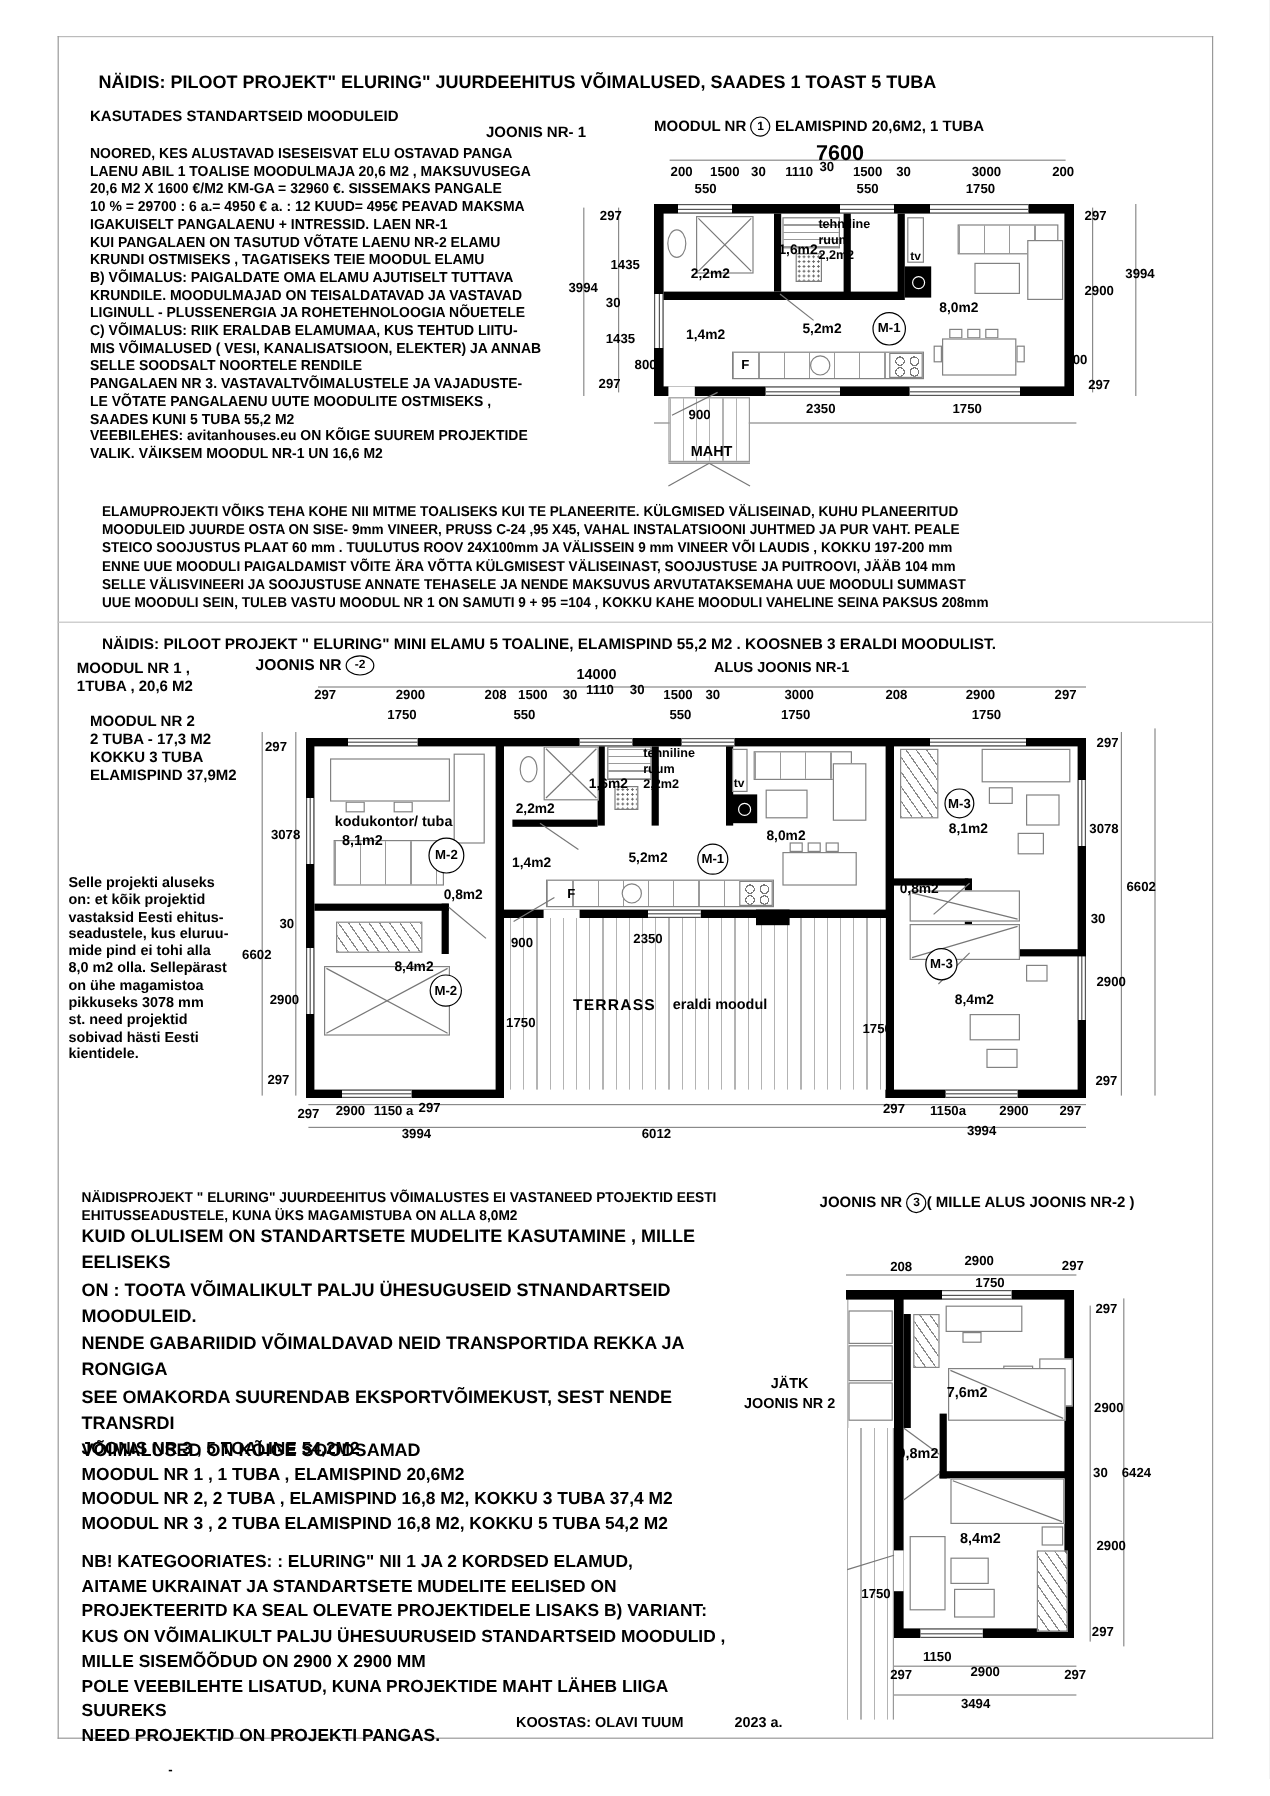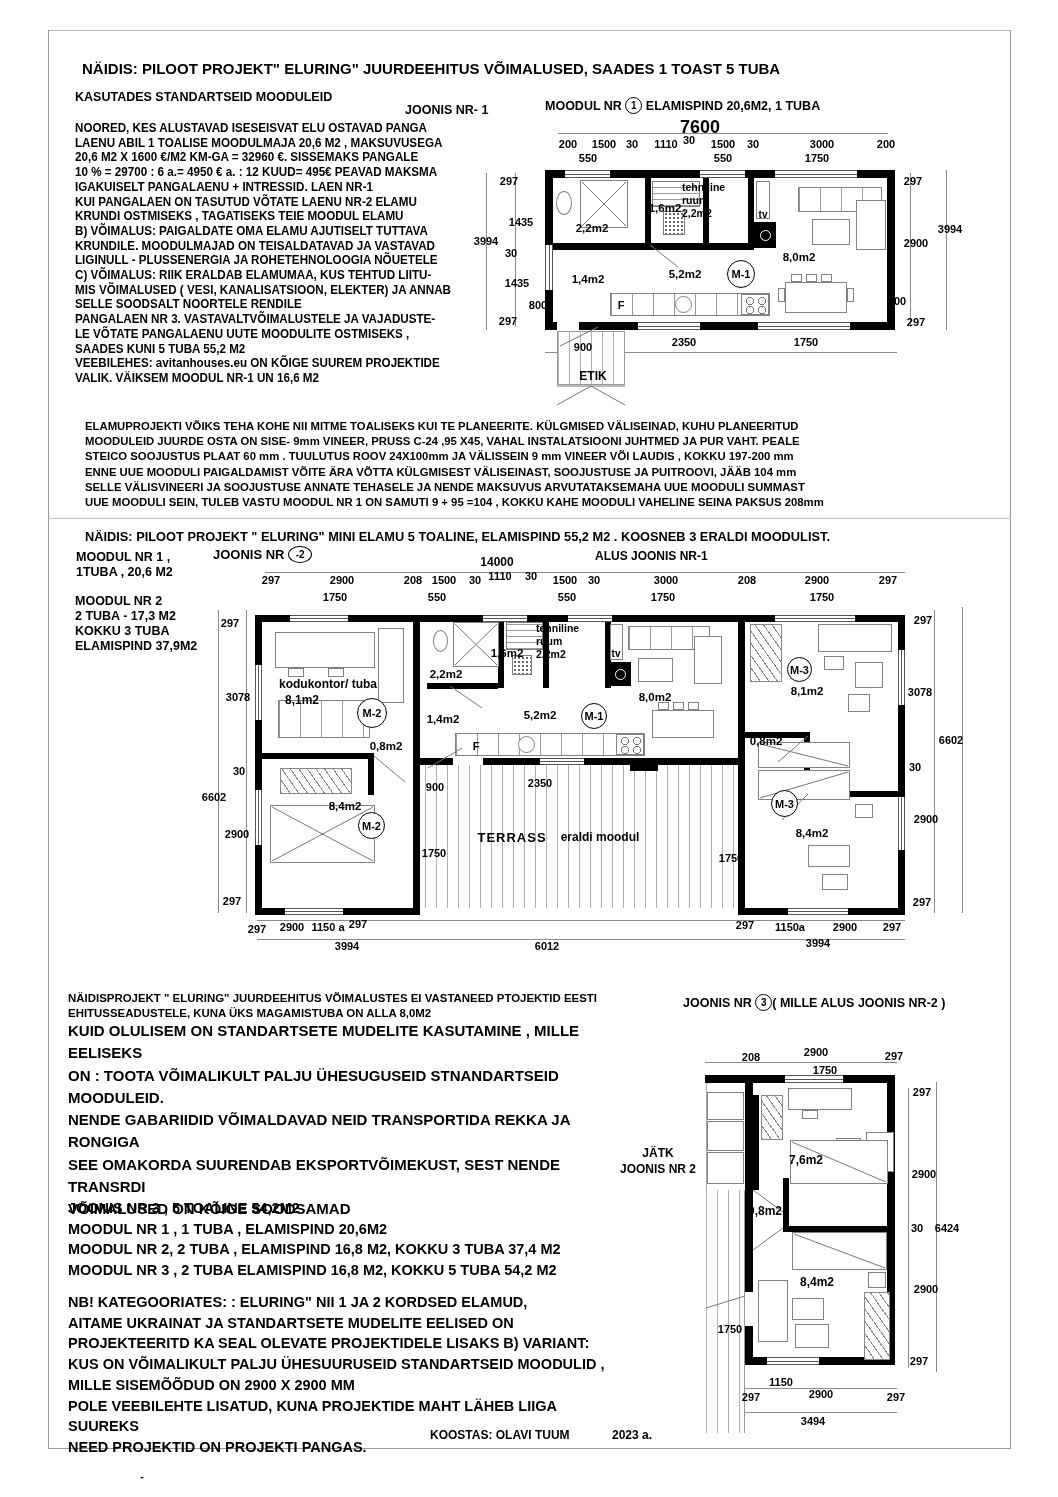--- a/index.html
+++ b/index.html
@@ -119,21 +119,21 @@
     <span class="lbl" style="left:205px;top:94px;font-size:11.5px">1,6m2</span>
     <div class="blk" style="left:222px;top:66px;font-size:10.5px;line-height:13px">tehniline
 ruum
 2,2m2</div>
     <span class="lbl" style="left:303px;top:100px;font-size:10px">tv</span>
     <span class="lbl" style="left:339px;top:143px;font-size:11.5px">8,0m2</span>
     <span class="lbl" style="left:128px;top:165px;font-size:11.5px">1,4m2</span>
     <span class="lbl" style="left:225px;top:160px;font-size:11.5px">5,2m2</span>
     <div class="circle" style="left:267px;top:145px;width:28px;height:28px">M-1</div>
     <span class="lbl" style="left:161px;top:190px;font-size:11px">F</span>
-    <span class="lbl" style="left:133px;top:261px;font-size:12px">ETIK</span>
+    <span class="lbl" style="left:133px;top:261px;font-size:12px">MAHT</span>
 
     <span class="lbl" style="left:240px;top:12px;font-size:18px">7600</span>
     <span class="lbl" style="left:108px;top:29px">200</span>
     <span class="lbl" style="left:144px;top:29px">1500</span>
     <span class="lbl" style="left:172px;top:29px">30</span>
     <span class="lbl" style="left:206px;top:29px">1110</span>
     <span class="lbl" style="left:229px;top:25px">30</span>
     <span class="lbl" style="left:263px;top:29px">1500</span>
     <span class="lbl" style="left:293px;top:29px">30</span>
     <span class="lbl" style="left:362px;top:29px">3000</span>
@@ -162,26 +162,37 @@
 MOODULEID JUURDE OSTA ON  SISE- 9mm VINEER, PRUSS C-24 ,95 X45, VAHAL INSTALATSIOONI JUHTMED  JA PUR VAHT. PEALE
 STEICO SOOJUSTUS PLAAT 60 mm . TUULUTUS ROOV 24X100mm JA VÄLISSEIN 9 mm VINEER VÕI LAUDIS , KOKKU 197-200 mm
 ENNE UUE MOODULI PAIGALDAMIST  VÕITE ÄRA VÕTTA KÜLGMISEST VÄLISEINAST, SOOJUSTUSE JA PUITROOVI, JÄÄB 104 mm
 SELLE VÄLISVINEERI JA SOOJUSTUSE ANNATE TEHASELE JA  NENDE MAKSUVUS ARVUTATAKSEMAHA UUE MOODULI SUMMAST
 UUE MOODULI SEIN, TULEB VASTU MOODUL NR 1 ON SAMUTI  9 + 95 =104 , KOKKU KAHE MOODULI VAHELINE SEINA PAKSUS 208mm</div>
 
   <div class="blk" style="left:85px;top:529px;font-size:12.8px">NÄIDIS: PILOOT PROJEKT " ELURING"  MINI ELAMU 5 TOALINE, ELAMISPIND 55,2 M2 . KOOSNEB 3 ERALDI MOODULIST.</div>
   <div class="blk" style="left:213px;top:546px;font-size:13px"><span>JOONIS NR</span> <span class="cnum" style="min-width:22px">-2</span></div>
   <div class="blk" style="left:595px;top:549px;font-size:12px">ALUS JOONIS  NR-1</div>
 
-  <div class="blk" style="left:76px;top:550px;font-size:12.5px;line-height:15px">MOODUL NR 1 ,
+  <div class="blk" style="left:64px;top:550px;font-size:12.5px;line-height:15px">MOODUL NR 1 ,
 1TUBA , 20,6 M2</div>
   <div class="blk" style="left:75px;top:594px;font-size:12.5px;line-height:15px">MOODUL NR 2
  2 TUBA - 17,3 M2
  KOKKU 3 TUBA
 ELAMISPIND 37,9M2</div>
+  <div class="blk" style="left:57px;top:728px;font-size:12px;line-height:14.3px">Selle projekti aluseks
+on: et kõik projektid
+vastaksid Eesti ehitus-
+seadustele, kus eluruu-
+mide pind ei tohi alla
+8,0 m2 olla. Sellepärast
+on ühe magamistoa
+pikkuseks 3078 mm
+st. need projektid
+sobivad hästi Eesti
+kientidele.</div>
 
   <div class="abs" style="left:200px;top:550px;width:830px;height:420px">
 
     <div class="dl" style="left:65px;top:22px;width:640px;height:1px"></div>
     <div class="dl" style="left:46px;top:60px;width:1px;height:303px"></div>
     <div class="dl" style="left:18px;top:60px;width:1px;height:303px"></div>
     <div class="dl" style="left:734px;top:60px;width:1px;height:303px"></div>
     <div class="dl" style="left:762px;top:57px;width:1px;height:306px"></div>
     <div class="dl" style="left:57px;top:370px;width:648px;height:1px"></div>
     <div class="dl" style="left:57px;top:389px;width:648px;height:1px"></div>

